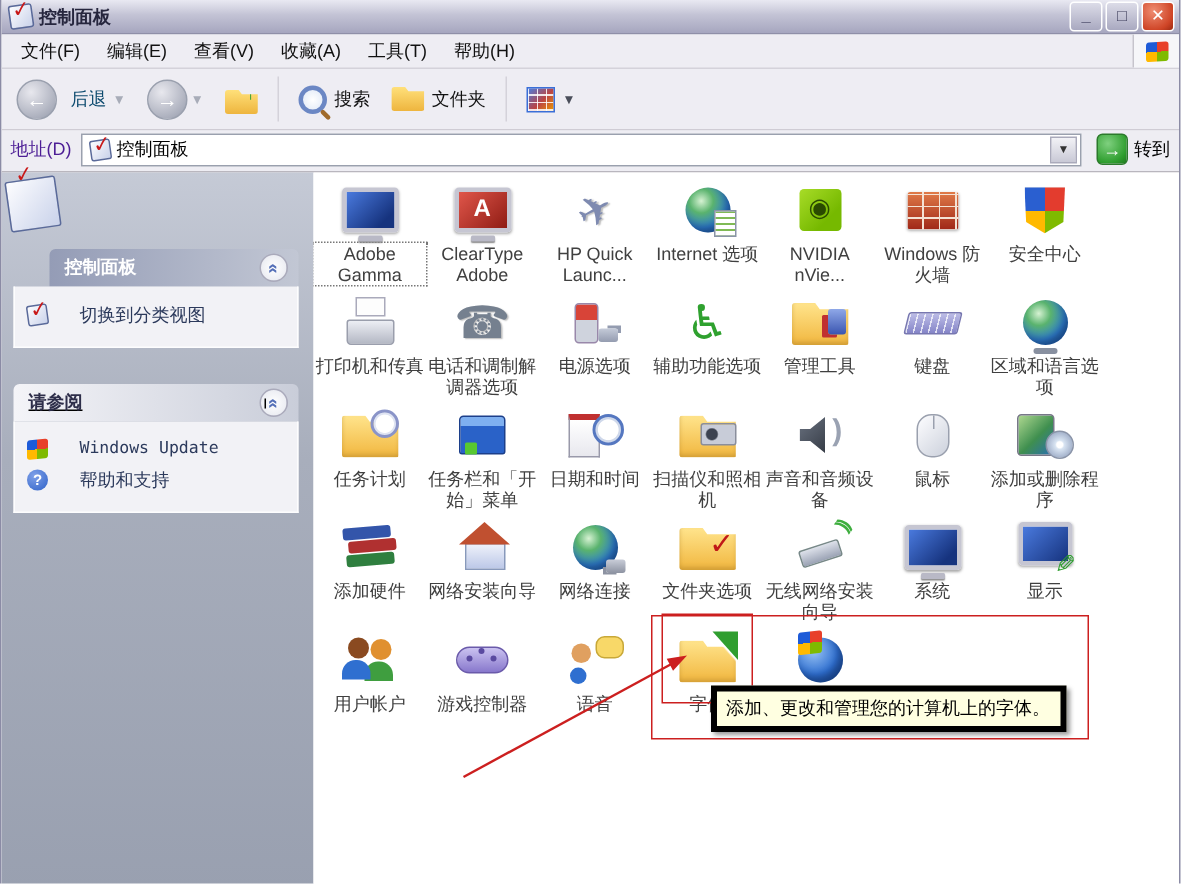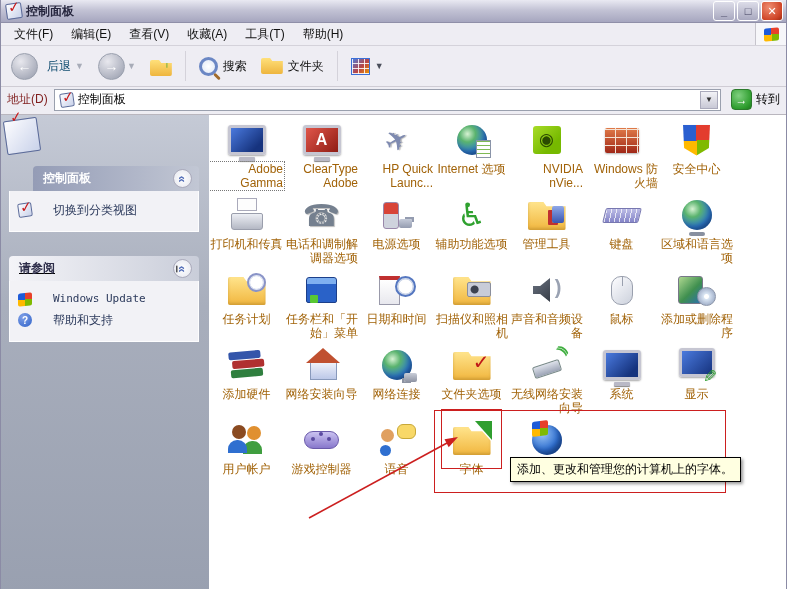--- a/index.html
+++ b/index.html
@@ -46,21 +46,21 @@
   .up-arrow{position:absolute;top:-7px;right:1px;color:#2f9e2f;font-weight:bold;font-size:15px;}
   .lens{width:13px;height:13px;border:3px solid #6b87c4;border-radius:50%;position:relative;background:radial-gradient(#fff,#dfe8f6);}
   .lens::after{content:'';position:absolute;right:-6px;bottom:-5px;width:8px;height:3px;background:#a06a2a;border-radius:2px;transform:rotate(45deg);}
   .views-grid{width:17px;height:15px;border:1px solid #3a6fd8;background:
      repeating-linear-gradient(0deg,rgba(255,255,255,.85) 0 1px,transparent 1px 5px),
      repeating-linear-gradient(90deg,rgba(255,255,255,.85) 0 1px,transparent 1px 6px),
      linear-gradient(135deg,#4a7fe0,#b44 55%,#e90);}
   
   .addressbar{height:25px;display:flex;align-items:center;background:#eeedf3;
     border-bottom:1px solid #b9b6be;padding:0 2px 2px 6px;gap:6px;}
-  .addr-label{color:#7f1d1d;}
+  .addr-label{color:#4c1d95;}
   .addr-input{flex:1;height:20px;background:#fff;border:1px solid #9aa0ae;display:flex;align-items:center;padding:0 2px 0 3px;gap:4px;}
   .addr-input .text{flex:1;color:#000;}
   .addr-dd{width:16px;height:16px;background:linear-gradient(180deg,#f2f2f6,#c9c9d6);border:1px solid #aab;display:flex;align-items:center;justify-content:center;font-size:8px;color:#333;}
   .go-btn{display:flex;align-items:center;gap:4px;padding:0 4px;cursor:pointer;}
   .go-ic{width:19px;height:19px;border-radius:4px;border:1px solid #2c7a2c;color:#fff;font-weight:bold;
     background:radial-gradient(circle at 35% 30%,#7fd07f,#2f9e2f 70%,#1e7a1e);
     display:flex;align-items:center;justify-content:center;font-size:12px;}
   
   .main{display:flex;height:479px;}
   .sidebar{width:208px;flex:none;background:linear-gradient(180deg,#c5cad6 0%,#a8aebc 40%,#99a0b0 100%);
@@ -87,21 +87,21 @@
   .sz16{width:14px;height:14px;}
   .wu-flag{width:14px;height:13px;border-radius:2px;transform:skewY(-5deg);flex:none;margin-top:1px;
     background:conic-gradient(#e8402a 0 90deg,#7fba00 90deg 180deg,#ffb900 180deg 270deg,#1e5bd8 270deg);}
   .help-ic{width:14px;height:14px;border-radius:50%;background:radial-gradient(circle at 35% 30%,#7fa0e8,#2f62c8);
     color:#fff;font-weight:bold;font-size:10px;display:flex;align-items:center;justify-content:center;flex:none;margin-top:1px;}
   .content{flex:1;background:#fff;position:relative;overflow:hidden;}
   
   .grid{display:grid;grid-template-columns:repeat(7,75px);padding-top:3px;}
   .tile{width:75px;height:75px;display:flex;flex-direction:column;align-items:center;cursor:pointer;}
   .tico{width:46px;height:44px;flex:none;position:relative;display:flex;align-items:center;justify-content:center;}
-  .tile-label{max-width:74px;text-align:right;line-height:14px;color:#a16207;padding:0 1px;}
+  .tile-label{max-width:74px;text-align:center;line-height:14px;color:#404040;padding:0 1px;}
   .tile.selected .tile-label{outline:1px dotted #777;}
   
   .i-monitor-blue::before,.i-system::before{content:'';width:32px;height:24px;border:3px solid #c6c6d2;border-radius:3px;
     background:linear-gradient(135deg,#4a7ade 0%,#16337e 80%);box-shadow:0 1px 2px rgba(0,0,0,.35);display:block;}
   .i-monitor-blue::after,.i-monitor-red::after,.i-system::after{content:'';position:absolute;bottom:1px;left:50%;transform:translateX(-50%);
     width:16px;height:4px;background:#b9b9c6;border-radius:1px;box-shadow:0 1px 1px #888;}
   .i-monitor-red::before{content:'A';width:32px;height:24px;border:3px solid #c6c6d2;border-radius:3px;
     background:linear-gradient(135deg,#e0564a,#8f1c14);color:#fff;font-weight:bold;font-size:16px;
     display:flex;align-items:center;justify-content:center;box-shadow:0 1px 2px rgba(0,0,0,.35);}
   .i-rocket::before{content:'✈';font-size:28px;color:#7e8ab0;transform:rotate(-28deg);text-shadow:1px 1px 1px #bbb;}
@@ -187,22 +187,22 @@
     background:#f8d868;border:1px solid #c8a838;}
   .i-win-globe::before{content:'';width:30px;height:30px;border-radius:50%;
     background:radial-gradient(circle at 35% 30%,#9ac4f4,#2f6fd0 55%,#154a9a 100%);box-shadow:inset -3px -4px 5px rgba(0,0,20,.3);}
   .i-win-globe::after{content:'';position:absolute;left:8px;top:3px;width:16px;height:15px;border-radius:2px;transform:skewY(-6deg);
     background:conic-gradient(#e8402a 0 90deg,#7fba00 90deg 180deg,#ffb900 180deg 270deg,#1e5bd8 270deg);}
   
   .anno-rect{position:absolute;border:1px solid #cc1f1f;pointer-events:none;}
   #anno-big{left:433px;top:410px;width:290px;height:81px;}
   #anno-small{left:440px;top:409px;width:59px;height:58px;}
   #anno-arrow{position:absolute;left:300px;top:428px;pointer-events:none;}
-  .tooltip{position:absolute;left:473px;top:457px;background:#ffffe1;border:1px solid #000000;
-    padding:3px 7px 3px 6px;color:#000;box-shadow:2px 2px 3px rgba(0,0,0,.4);white-space:nowrap;margin-left:36px;}
+  .tooltip{position:absolute;left:473px;top:457px;background:#ffffe1;border:4px solid #000000;
+    padding:3px 7px 3px 6px;color:#000;box-shadow:2px 2px 3px rgba(0,0,0,.4);white-space:nowrap;}
 </style>
 </head>
 <body>
 
 <div class="titlebar">
   <span class="wicon cpic"></span>
   <span class="title-text">控制面板</span>
   <span class="tb-btns">
     <span class="tb-btn">_</span>
     <span class="tb-btn">□</span>

